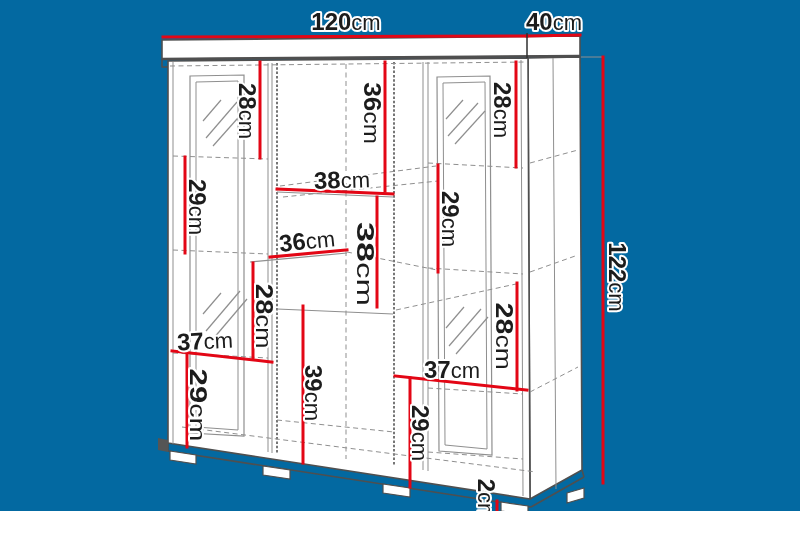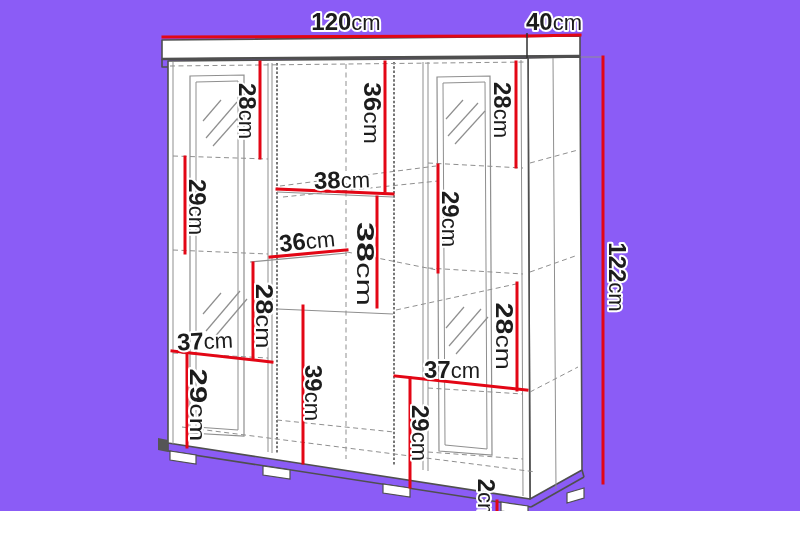--- a/index.html
+++ b/index.html
@@ -1,16 +1,16 @@
 <!DOCTYPE html>
 <html style="--red: #e30615; --outline: #4f4f4f; --detail: #8f8f8f; --label: #1c1c1c;"><head>
 <meta charset="utf-8">
 <style>
   html,body{margin:0;padding:0;background:#fff;}
-  #stage{width:800px;height:511px;position:relative;background:#8b5cf6;overflow:hidden;}
+  #stage{width:800px;height:511px;position:relative;background:#0369a1;overflow:hidden;}
   svg{display:block;}
   .red{stroke:var(--red,#e30615);stroke-width:3;fill:none;stroke-linecap:square;}
   .outl{stroke:var(--outline,#4f4f4f);stroke-width:1.6;fill:#fff;stroke-linejoin:round;}
   .outlN{stroke:var(--outline,#4f4f4f);stroke-width:1.6;fill:none;stroke-linejoin:round;}
   .heavy{stroke:var(--outline,#4f4f4f);stroke-width:2.6;fill:none;}
   .thin{stroke:var(--detail,#8f8f8f);stroke-width:1;fill:none;}
   .thin2{stroke:var(--detail,#8f8f8f);stroke-width:1.2;fill:none;}
   .dash{stroke:var(--detail,#9a9a9a);stroke-width:1;fill:none;stroke-dasharray:5 3.5;}
   .wavy{stroke:#767676;stroke-width:2;fill:none;stroke-dasharray:2.5 1.8;}
   .blk{stroke:#2f2f2f;stroke-width:1.5;fill:none;}

